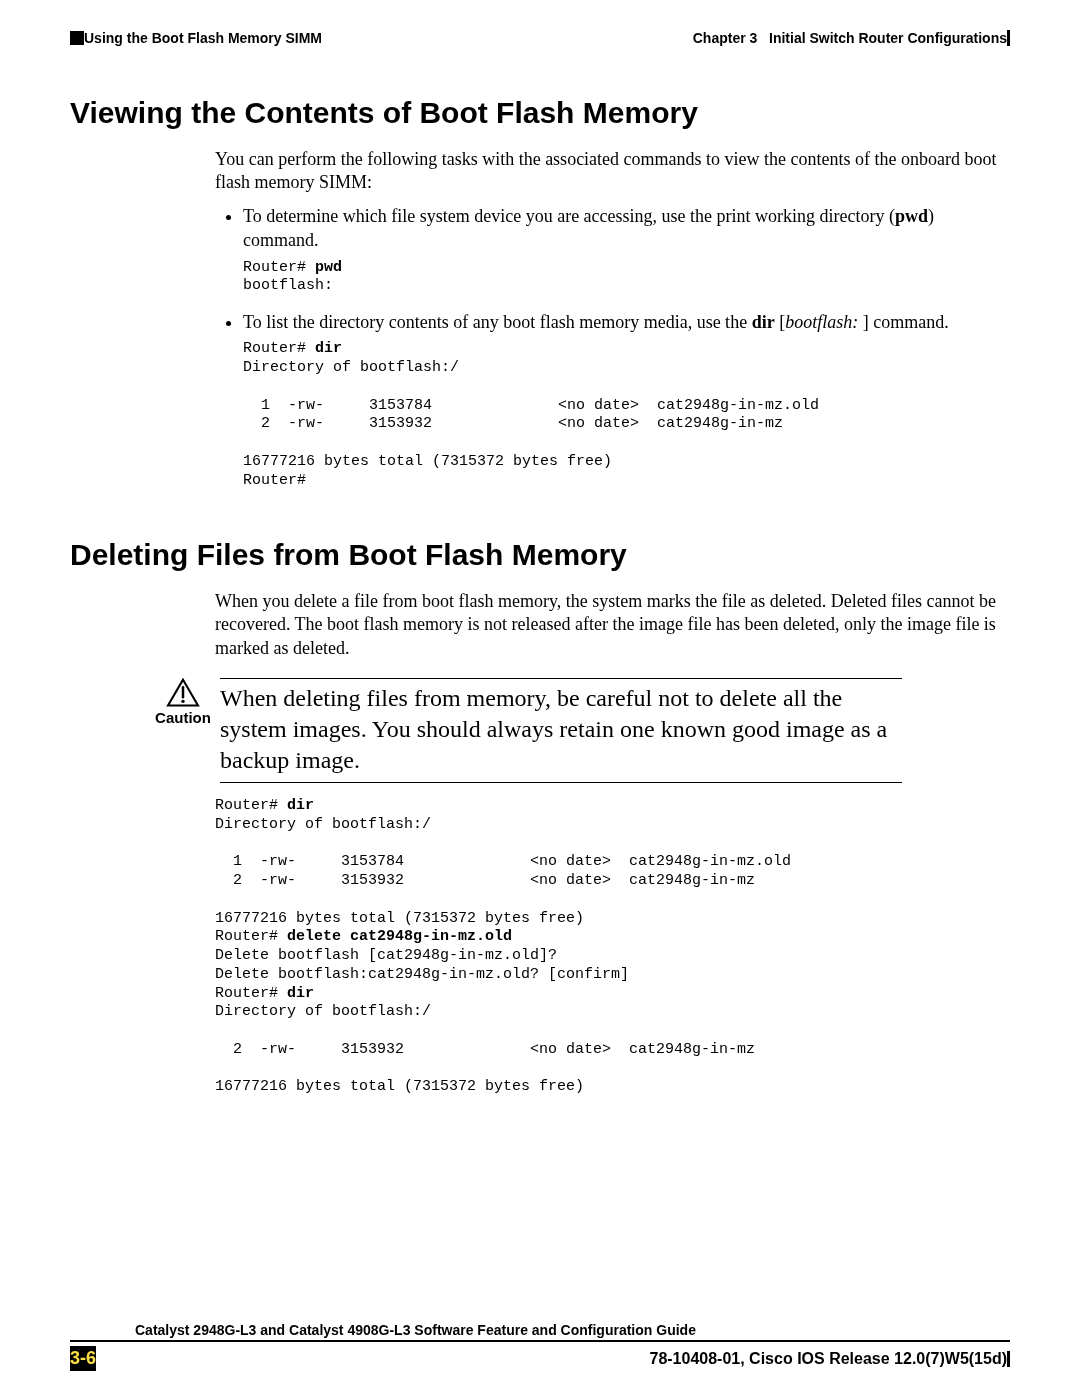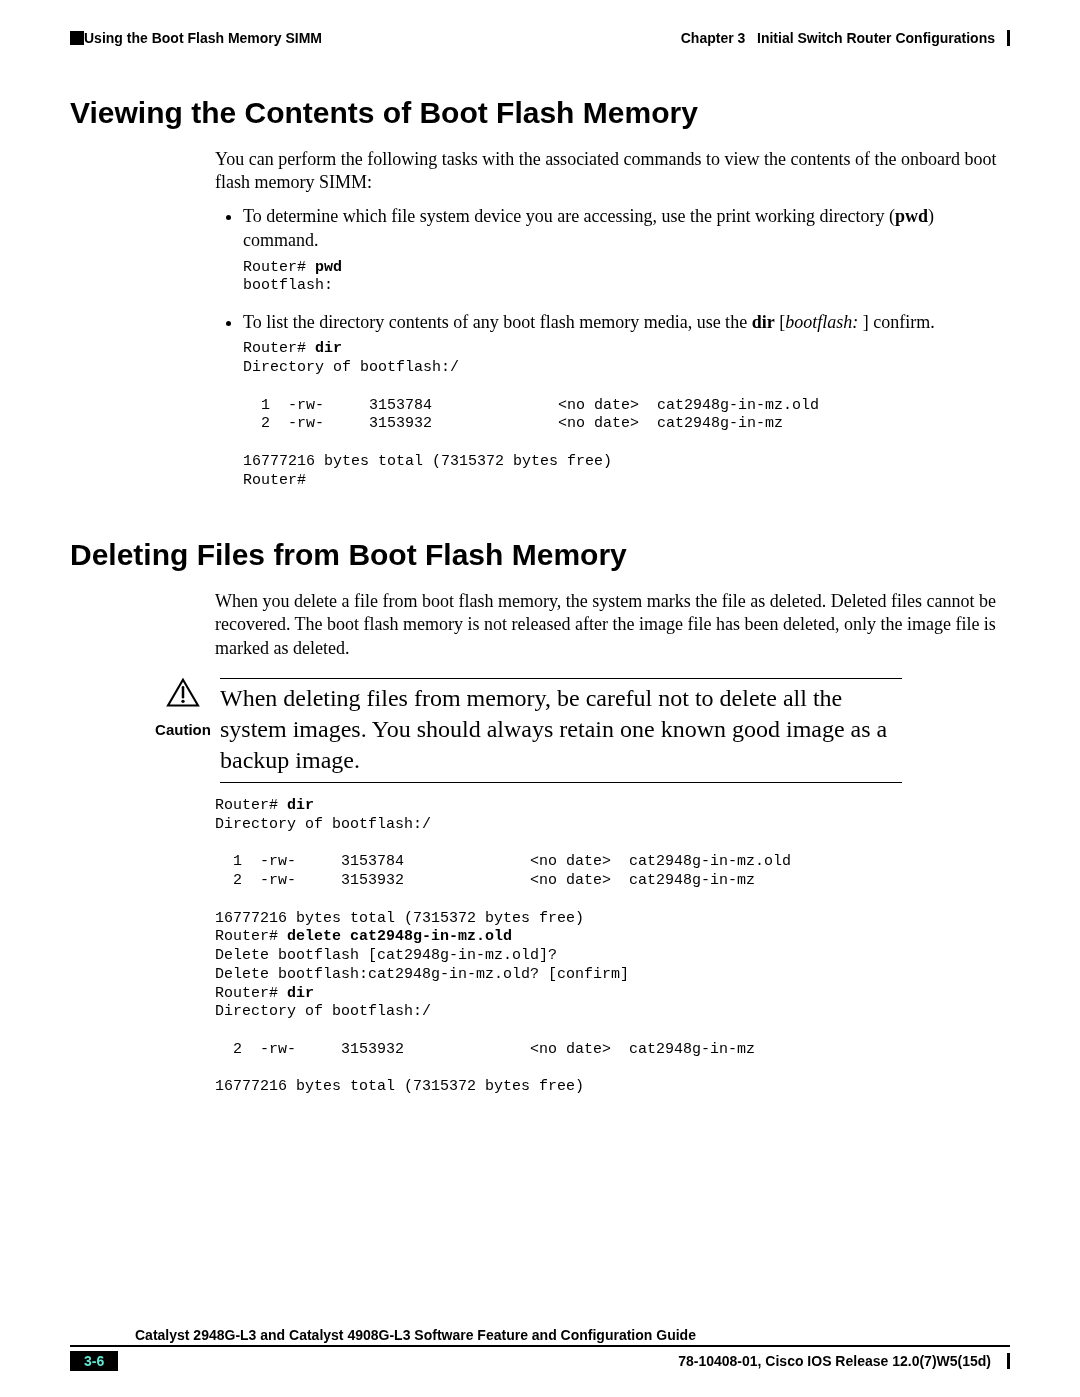--- a/index.html
+++ b/index.html
@@ -29,21 +29,21 @@
     align-items: center;
   }
   .header-left .bar {
     width: 14px;
     height: 14px;
     background: #000;
   }
   .header-right {
     display: flex;
     align-items: center;
-    gap: 12px;
+    gap: 0;
     text-align: center;
   }
   .header-right .vbar {
     width: 3px;
     height: 16px;
     background: #000;
   }
   .chaplabel { font-weight: bold; }
   .chapname { font-weight: bold; }
   .h1 {
@@ -84,21 +84,20 @@
     align-items: flex-start;
     gap: 12px;
     margin: 18px 0 14px 0;
   }
   .caution-icon-col {
     width: 50px;
     display: flex;
     flex-direction: column;
     align-items: center;
     margin-left: 88px;
-    gap: 12px;
   }
   .caution-icon {
     width: 34px;
     height: 30px;
     margin-bottom: 1px;
   }
   .caution-label {
     font-family: Arial, Helvetica, sans-serif;
     font-weight: bold;
     font-size: 15px;
@@ -127,33 +126,33 @@
     padding-left: 65px;
   }
   .footer-second {
     display: flex;
     justify-content: space-between;
     align-items: center;
     margin-top: 4px;
   }
   .page-num-box {
     background: #000;
-    color: #5eead4;
-    font-family: Arial, Helvetica, sans-serif;
-    font-weight: bold;
-    font-size: 14px;
-    padding: 2px 14px;
+    color: #fde047;
+    font-family: Arial, Helvetica, sans-serif;
+    font-weight: bold;
+    font-size: 18px;
+    padding: 2px 0;
   }
   .doc-id {
     font-family: Arial, Helvetica, sans-serif;
     font-weight: bold;
-    font-size: 14px;
-    display: flex;
-    align-items: center;
-    gap: 16px;
+    font-size: 16px;
+    display: flex;
+    align-items: center;
+    gap: 0;
   }
   .doc-id .vbar {
     width: 3px;
     height: 16px;
     background: #000;
   }
   b.cmd { font-weight: bold; }
   i.arg { font-style: italic; }
 </style>
 </head>
@@ -179,21 +178,21 @@
   <div class="indent">
     <div class="para">You can perform the following tasks with the associated commands to view the contents of the onboard boot flash memory SIMM:</div>
 
     <ul class="bullets">
       <li>
         <span>To determine which file system device you are accessing, use the print working directory (</span><b class="cmd">pwd</b><span>) command.</span>
         <div class="code code-in-bullet"><span>Router# </span><b>pwd</b>
 <span>bootflash:</span></div>
       </li>
       <li>
-        <span>To list the directory contents of any boot flash memory media, use the </span><b class="cmd">dir</b><span> [</span><i class="arg">bootflash: </i><span>] confirm.</span>
+        <span>To list the directory contents of any boot flash memory media, use the </span><b class="cmd">dir</b><span> [</span><i class="arg">bootflash: </i><span>] command.</span>
         <div class="code code-in-bullet"><span>Router# </span><b>dir</b>
 <span>Directory of bootflash:/</span>
 
 <span>  1  -rw-     3153784              &lt;no date&gt;  cat2948g-in-mz.old</span>
 <span>  2  -rw-     3153932              &lt;no date&gt;  cat2948g-in-mz</span>
 
 <span>16777216 bytes total (7315372 bytes free)</span>
 <span>Router#</span></div>
       </li>
     </ul>

